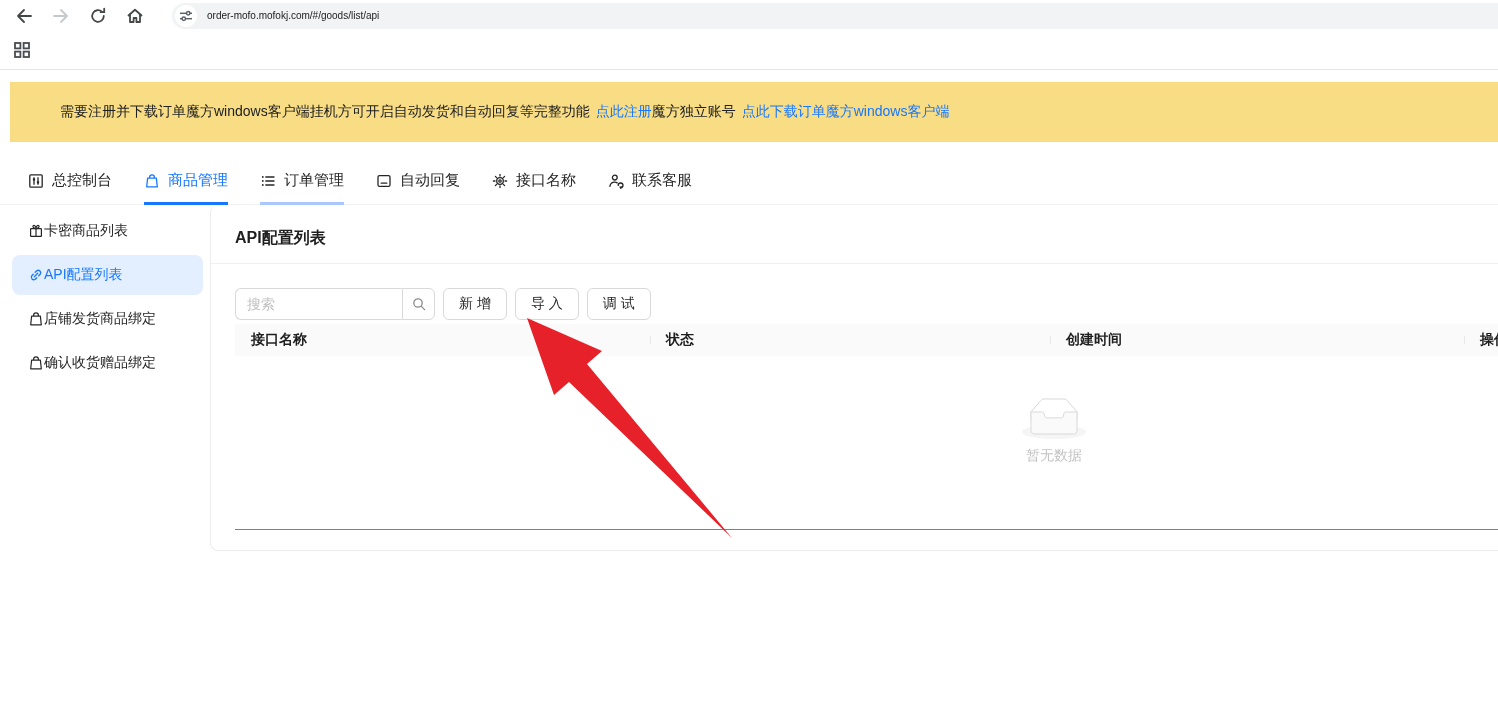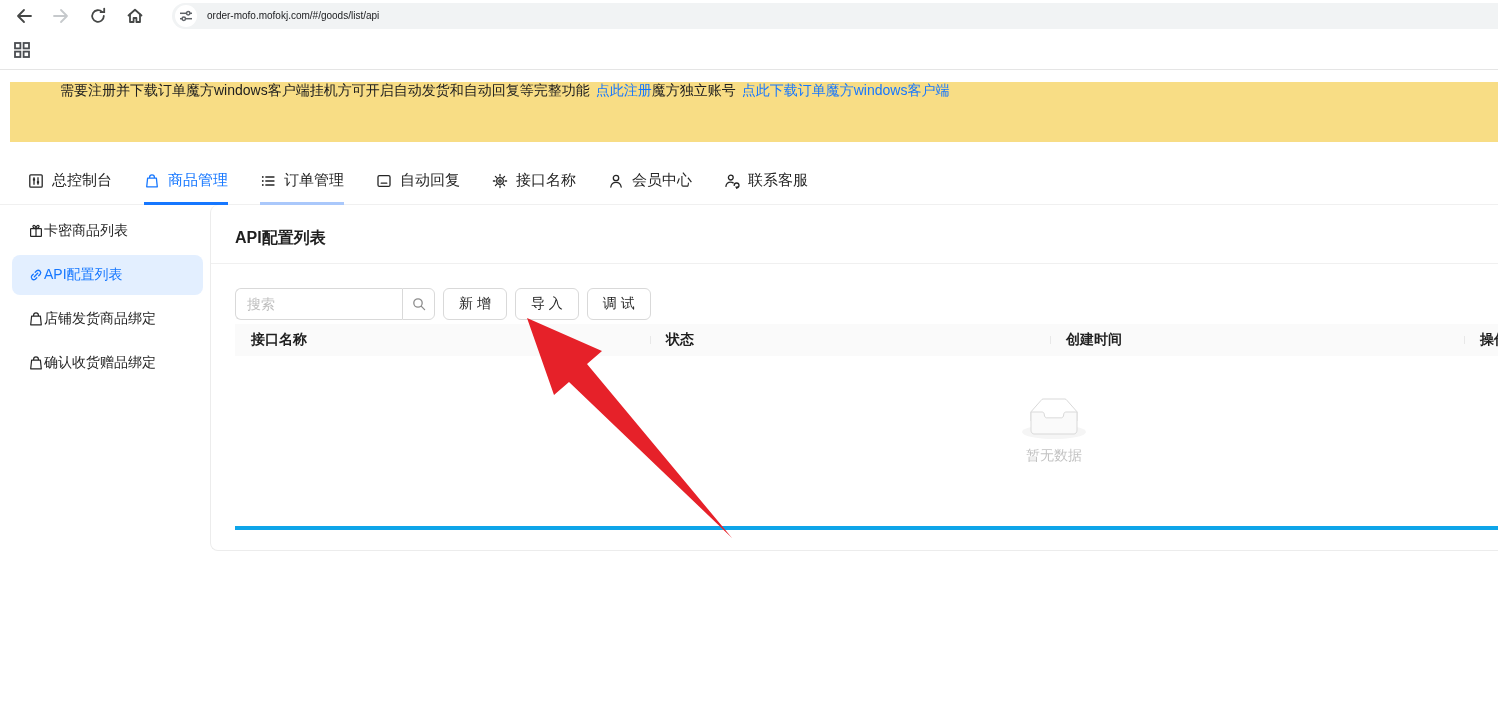--- a/index.html
+++ b/index.html
@@ -13,21 +13,21 @@
   .omnibox { flex:1; height:26px; margin-left:10px; margin-right:-14px; background:#f1f3f4;
     border-radius:14px; display:flex; align-items:center; gap:10px; padding-left:3px; cursor:text; }
   .omnibox-circle { width:22px; height:22px; border-radius:50%; background:#fff;
     display:flex; align-items:center; justify-content:center; flex:0 0 auto; }
   .url-text { font-size:10px; color:#202124; white-space:nowrap; }
   .bookmarks-bar { height:39px; border-bottom:1px solid #e5e5e5; display:flex; align-items:center; padding-left:12px; background:#fff; }
   .apps-btn { width:20px; height:20px; display:flex; align-items:center; justify-content:center; cursor:pointer; }
 
   
   .banner { margin:12px 0 0 10px; height:60px; background:var(--banner-bg,#f8dd85);
-    display:flex; align-items:flex-start; padding-left:50px; font-size:14px; color:#202020; white-space:nowrap; }
+    display:flex; align-items:center; padding-left:50px; font-size:14px; color:#202020; white-space:nowrap; }
   .banner a { color:var(--accent,#1677ff); text-decoration:none; cursor:pointer; }
   .banner .sp { margin-left:6px; }
 
   
   .top-nav { margin-top:15px; height:48px; display:flex; padding-left:12px; border-bottom:1px solid #f0f0f0; }
   .nav-item { display:flex; align-items:center; gap:8px; padding:0 16px; font-size:15px;
     color:#262626; position:relative; cursor:pointer; white-space:nowrap; }
   .nav-item svg { width:16px; height:16px; display:block; }
   .nav-item.active { color:var(--accent,#1677ff); }
   .nav-item.active::after { content:""; position:absolute; left:16px; right:16px; bottom:-1px; height:3px; background:var(--accent,#1677ff); }
@@ -55,21 +55,21 @@
   .tool-btn { height:32px; margin-left:8px; padding:0 15px; background:#fff; border:1px solid #d9d9d9;
     border-radius:6px; font-size:14px; color:#262626; cursor:pointer; white-space:nowrap; }
 
   
   .data-table { margin:4px 0 10px 24px; }
   .thead { display:flex; height:32px; background:#fafafa; align-items:center; }
   .th { font-size:14px; font-weight:bold; color:#1f1f1f; padding-left:16px; position:relative;
     white-space:nowrap; overflow:hidden; }
   .th.c1 { width:415px; } .th.c2 { width:400px; } .th.c3 { width:414px; } .th.c4 { flex:1; }
   .th + .th::before { content:""; position:absolute; left:0; top:5px; bottom:5px; width:1px; background:#e8e8e8; }
-  .tbody { height:174px; border-bottom:4px solid #0ea5e9; position:relative; }
+  .tbody { height:174px; border-bottom:1px solid #0ea5e9; position:relative; }
   .empty-state { position:absolute; left:761px; top:42px; width:116px; text-align:center; }
   .empty-state svg { display:block; margin:0 auto; }
   .empty-text { margin-top:8px; font-size:14px; color:rgba(0,0,0,0.25); }
 
   
   .annotation-layer { position:absolute; left:0; top:0; width:1498px; height:710px; z-index:40; pointer-events:none; }
 </style>
 </head>
 <body>
 
@@ -167,27 +167,20 @@
       </svg>
     <span>自动回复</span>
   </div>
   <div class="nav-item">
     <svg viewBox="0 0 16 16" fill="none" stroke="currentColor" stroke-width="1.3" stroke-linecap="round">
         <circle cx="8" cy="8" r="3.3"></circle>
         <circle cx="8" cy="8" r="1.2"></circle>
         <path d="M8 3v-1.6M8 13v1.6M3 8H1.4M13 8h1.6M4.6 4.6L3.4 3.4M11.4 11.4l1.2 1.2M11.4 4.6l1.2-1.2M4.6 11.4l-1.2 1.2"></path>
       </svg>
     <span>接口名称</span>
-  </div>
-  <div class="nav-item">
-    <svg viewBox="0 0 16 16" fill="none" stroke="currentColor" stroke-width="1.3" stroke-linecap="round">
-        <circle cx="8" cy="5" r="2.7"></circle>
-        <path d="M2.8 14c.5-3 2.6-4.6 5.2-4.6s4.7 1.6 5.2 4.6"></path>
-      </svg>
-    <span>会员中心</span>
   </div>
   <div class="nav-item">
     <svg viewBox="0 0 16 16" fill="none" stroke="currentColor" stroke-width="1.3" stroke-linecap="round">
         <circle cx="6.8" cy="4.6" r="2.4"></circle>
         <path d="M1.9 13.4c.4-2.7 2.3-4.2 4.7-4.2 1 0 1.9.2 2.6.7"></path>
         <path d="M10.2 12.4a2.4 2.4 0 1 1 2.5 2.4"></path>
         <path d="M12 14l.7 1 .6-1.1"></path>
       </svg>
     <span>联系客服</span>
   </div>

